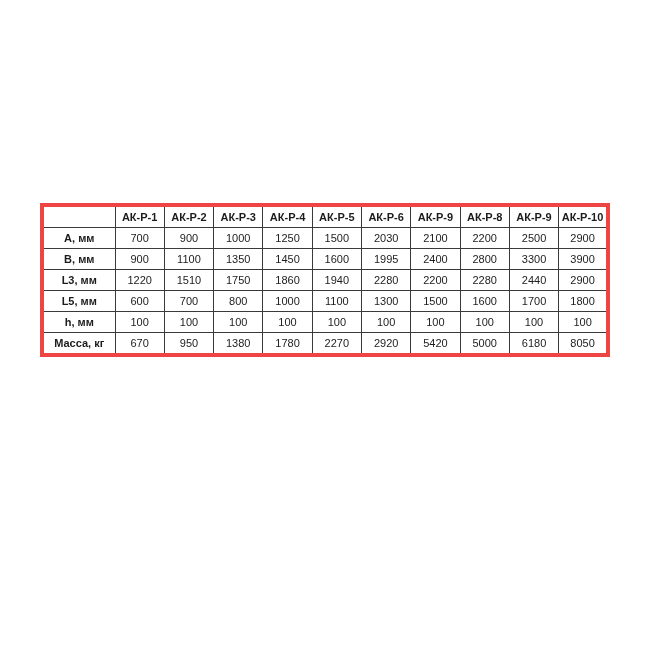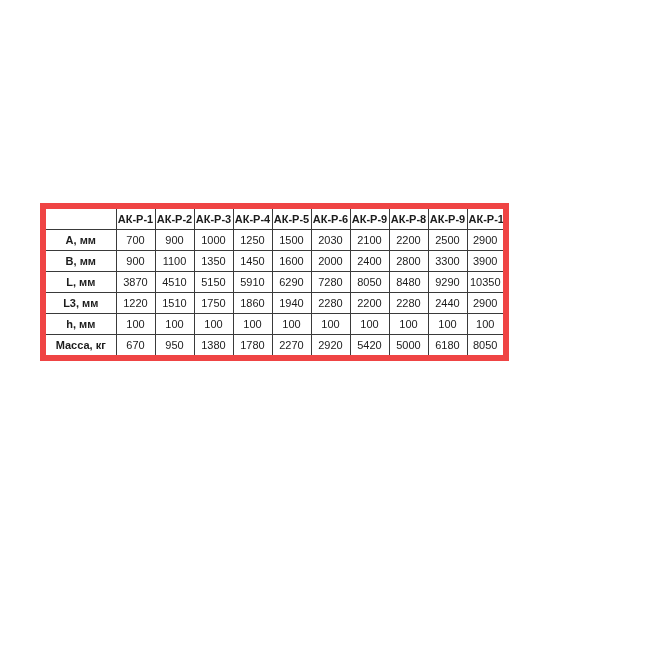--- a/index.html
+++ b/index.html
@@ -15,22 +15,22 @@
     font-family: "Liberation Sans", sans-serif;
   }
   .table-wrap {
     position: absolute;
     left: 40px;
     top: 203px;
   }
   table.spec {
     border-collapse: collapse;
     table-layout: fixed;
-    width: 469px;
-    border: 6px solid #ef4444;
+    width: 570px;
+    border: 4px solid #ef4444;
   }
   table.spec th,
   table.spec td {
     border: 1px solid #3a3a3a;
     height: 20px;
     padding: 0 1px;
     text-align: center;
     vertical-align: middle;
     font-size: 11px;
     line-height: 1;
@@ -83,51 +83,51 @@
           <td>2500</td>
           <td>2900</td>
         </tr>
         <tr>
           <th>В, мм</th>
           <td>900</td>
           <td>1100</td>
           <td>1350</td>
           <td>1450</td>
           <td>1600</td>
-          <td>2000</td>
+          <td>1995</td>
           <td>2400</td>
           <td>2800</td>
           <td>3300</td>
           <td>3900</td>
-        </tr>
-        <tr>
-          <th>L, мм</th>
-          <td>3870</td>
-          <td>4510</td>
-          <td>5150</td>
-          <td>5910</td>
-          <td>6290</td>
-          <td>7280</td>
-          <td>8050</td>
-          <td>8480</td>
-          <td>9290</td>
-          <td>10350</td>
         </tr>
         <tr>
           <th>L3, мм</th>
           <td>1220</td>
           <td>1510</td>
           <td>1750</td>
           <td>1860</td>
           <td>1940</td>
           <td>2280</td>
           <td>2200</td>
           <td>2280</td>
           <td>2440</td>
           <td>2900</td>
+        </tr>
+        <tr>
+          <th>L5, мм</th>
+          <td>600</td>
+          <td>700</td>
+          <td>800</td>
+          <td>1000</td>
+          <td>1100</td>
+          <td>1300</td>
+          <td>1500</td>
+          <td>1600</td>
+          <td>1700</td>
+          <td>1800</td>
         </tr>
         <tr>
           <th>h, мм</th>
           <td>100</td>
           <td>100</td>
           <td>100</td>
           <td>100</td>
           <td>100</td>
           <td>100</td>
           <td>100</td>

